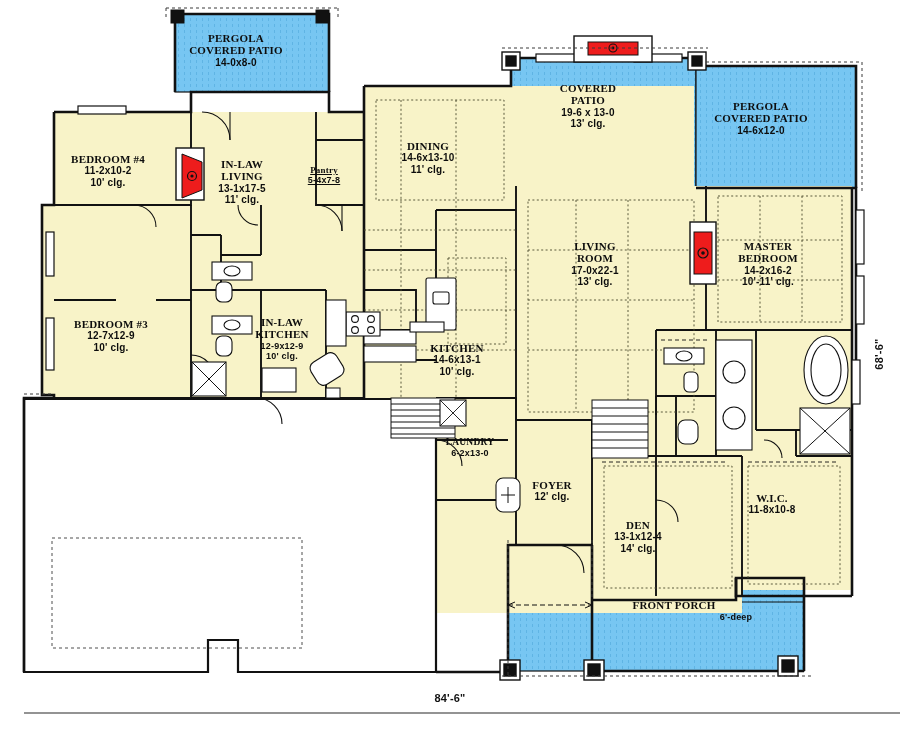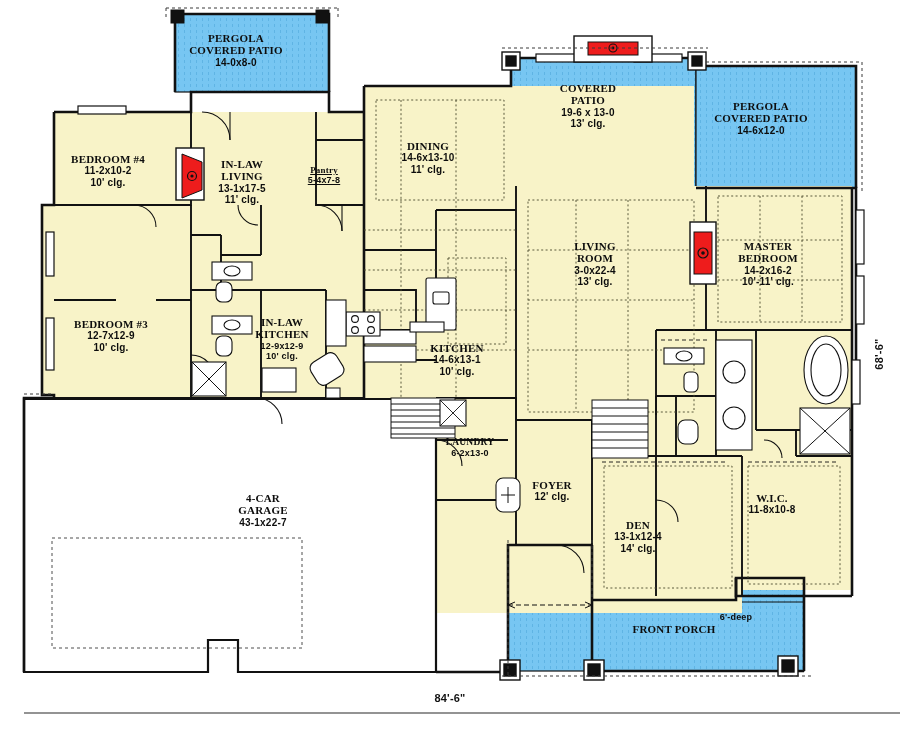--- a/index.html
+++ b/index.html
@@ -359,21 +359,21 @@
 
 <div class="lbl" style="left:404px;top:342px;width:106px;">
   <div class="rm-name">KITCHEN</div>
   <div class="rm-dim">14-6x13-1</div>
   <div class="rm-clg">10' clg.</div>
 </div>
 
 <div class="lbl" style="left:542px;top:240px;width:106px;">
   <div class="rm-name">LIVING</div>
   <div class="rm-name">ROOM</div>
-  <div class="rm-dim">3-0x22-4</div>
+  <div class="rm-dim">17-0x22-1</div>
   <div class="rm-clg">13' clg.</div>
 </div>
 
 <div class="lbl" style="left:712px;top:240px;width:112px;">
   <div class="rm-name">MASTER</div>
   <div class="rm-name">BEDROOM</div>
   <div class="rm-dim">14-2x16-2</div>
   <div class="rm-clg">10'-11' clg.</div>
 </div>
 
@@ -391,28 +391,23 @@
   <div class="rm-name">FOYER</div>
   <div class="rm-clg">12' clg.</div>
 </div>
 
 <div class="lbl" style="left:592px;top:519px;width:92px;">
   <div class="rm-name">DEN</div>
   <div class="rm-dim">13-1x12-4</div>
   <div class="rm-clg">14' clg.</div>
 </div>
 
-<div class="lbl" style="left:203px;top:492px;width:120px;">
-  <div class="rm-name">4-CAR</div>
-  <div class="rm-name">GARAGE</div>
-  <div class="rm-dim">43-1x22-7</div>
-</div>
-
-
-<div class="lbl rm-name" style="left:614px;top:623px;width:120px;">FRONT PORCH</div>
+
+
+<div class="lbl rm-name" style="left:614px;top:599px;width:120px;">FRONT PORCH</div>
 
 <div class="lbl rm-clg sm" style="left:706px;top:612px;width:60px;">6'-deep</div>
 
 <div class="lbl dimtxt" style="left:390px;top:692px;width:120px;">84'-6"</div>
 
 <div class="lbl dimtxt vert" style="left:849px;top:348px;width:60px;">68'-6"</div>
 
 </div>
 
 </body></html>

